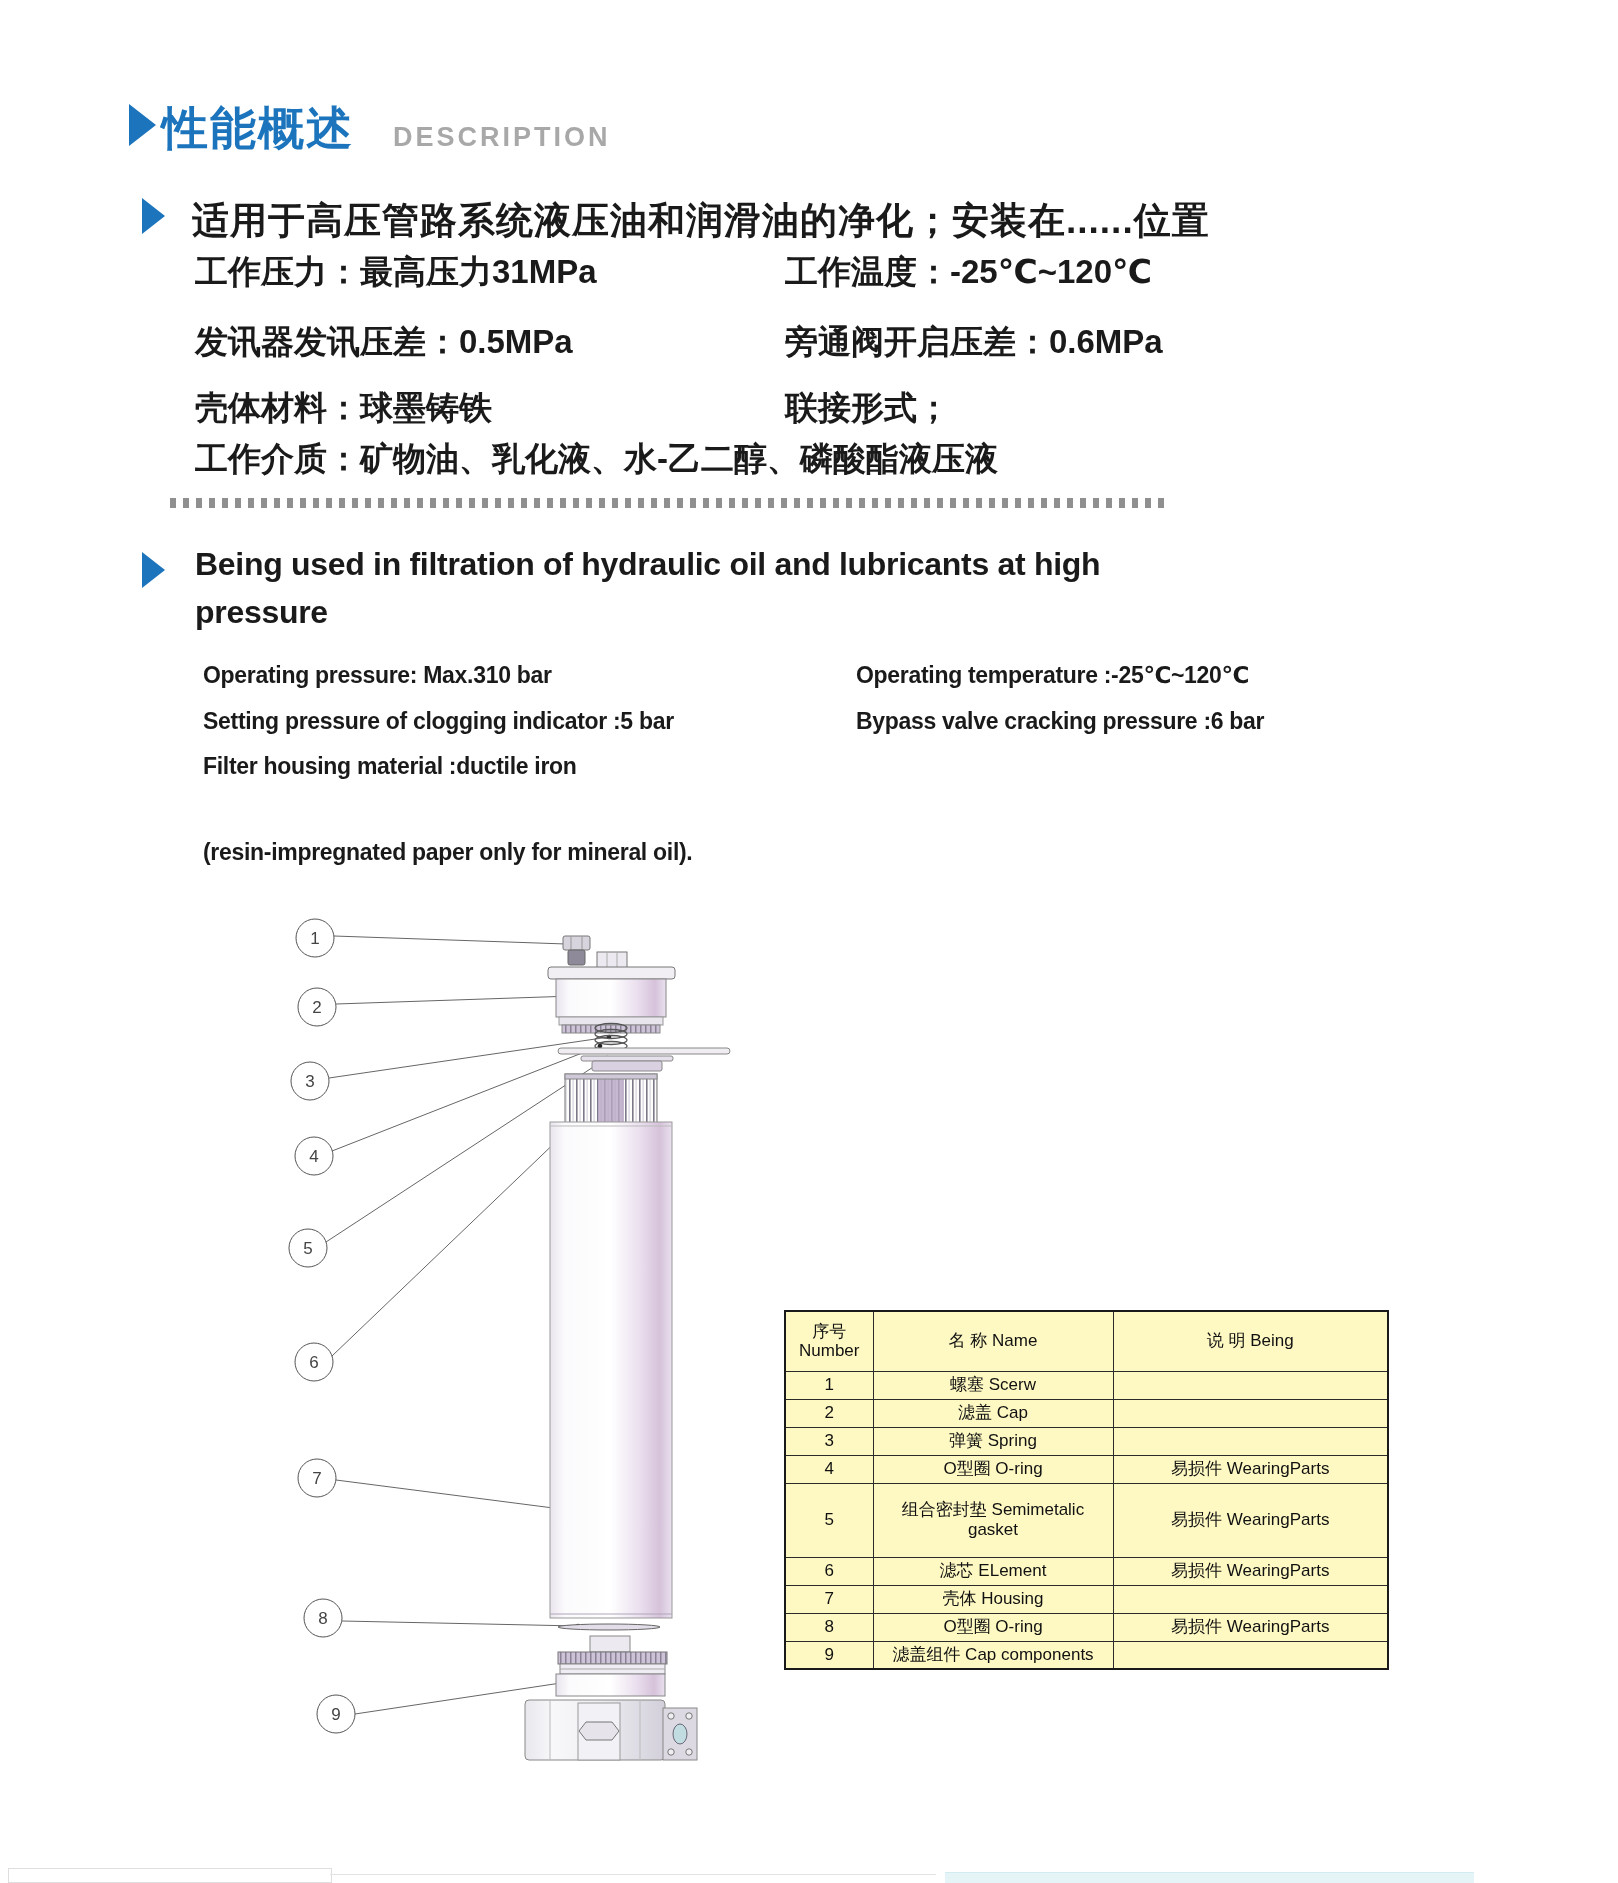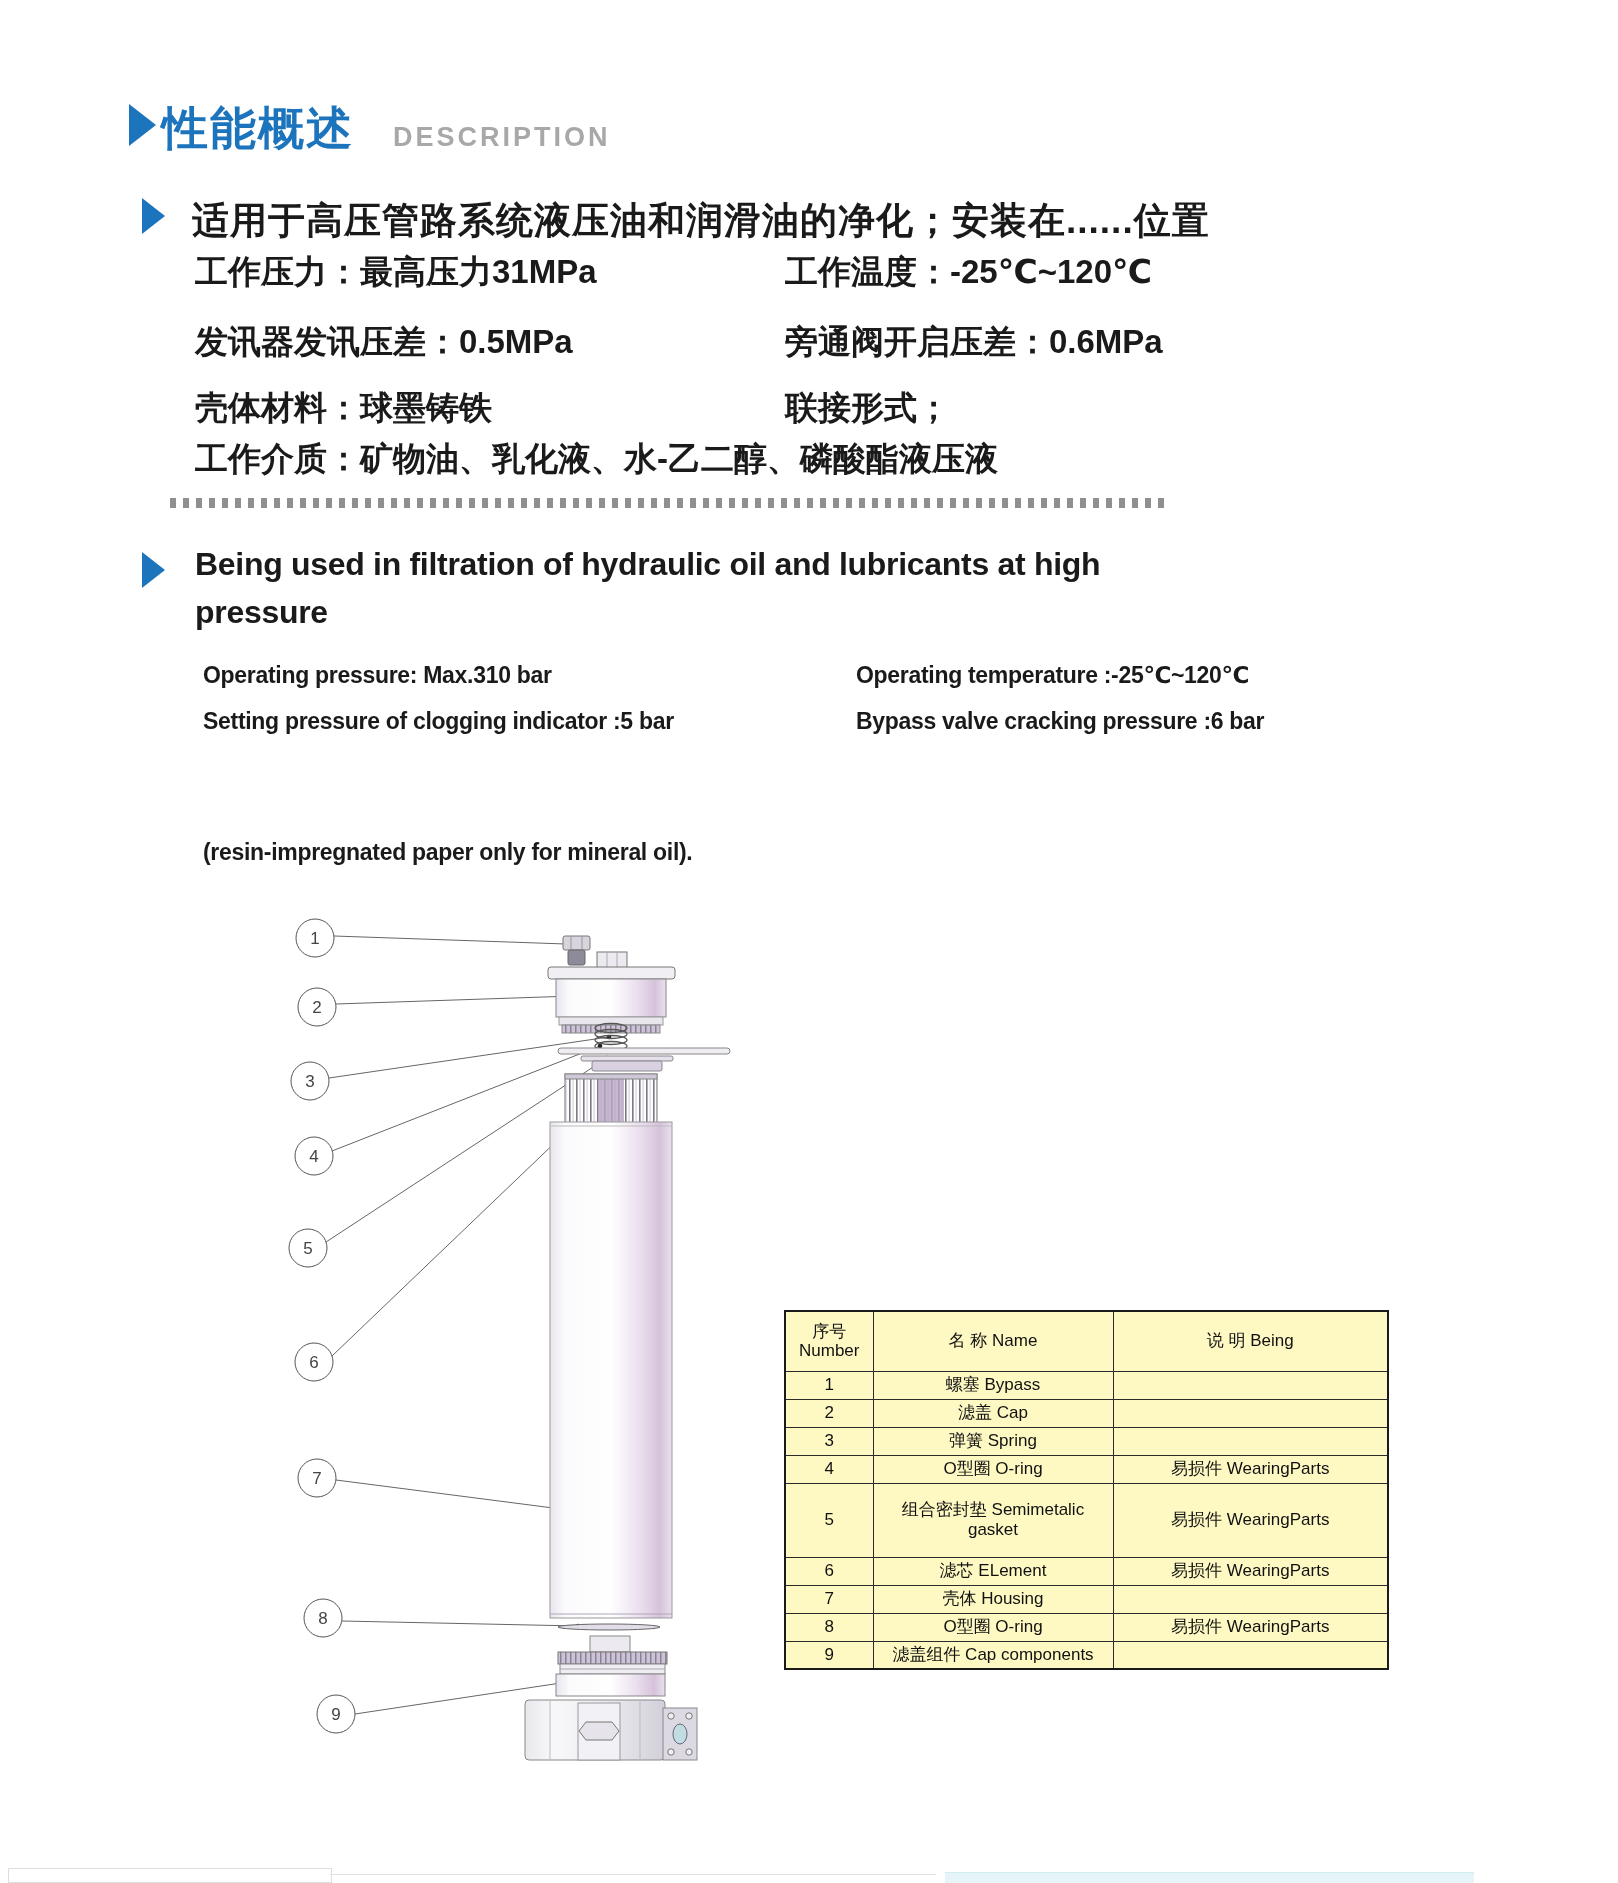--- a/index.html
+++ b/index.html
@@ -72,20 +72,23 @@
   <div class="en-head" style="top:546px;">Being used in filtration of hydraulic oil and lubricants at high</div>
   <div class="en-head" style="top:594px;">pressure</div>
 
   <div class="en-row" style="top:662px;">
     <span>Operating pressure: Max.310 bar</span>
     <span class="en-right">Operating temperature :-25℃~120℃</span>
   </div>
   <div class="en-row" style="top:708px;">
     <span>Setting pressure of clogging indicator :5 bar</span>
     <span class="en-right">Bypass valve cracking pressure :6 bar</span>
+  </div>
+  <div class="en-row" style="top:753px;">
+    <span>Filter housing material :ductile iron</span>
   </div>
   <div class="en-row" style="top:839px;">
     <span>(resin-impregnated paper only for mineral oil).</span>
   </div>
 
   <svg class="diagram" viewBox="0 0 560 880">
     <defs>
       <linearGradient id="lav" x1="0" y1="0" x2="1" y2="0">
         <stop offset="0" stop-color="#e9e4ee"></stop>
           <stop offset="0.12" stop-color="#fbfafc"></stop>
@@ -234,21 +237,21 @@
         <tr style="height:60px">
       <th class="hdr-num">
         <span>序号</span>
         <span>Number</span>
       </th>
       <th>名 称  Name</th>
       <th>说 明  Being</th>
     </tr>
     <tr style="height:28px">
       <td>1</td>
-      <td>螺塞 Bypass</td>
+      <td>螺塞 Scerw</td>
       <td></td>
     </tr>
     <tr style="height:28px">
       <td>2</td>
       <td>滤盖 Cap</td>
       <td></td>
     </tr>
     <tr style="height:28px">
       <td>3</td>
       <td>弹簧 Spring</td>

